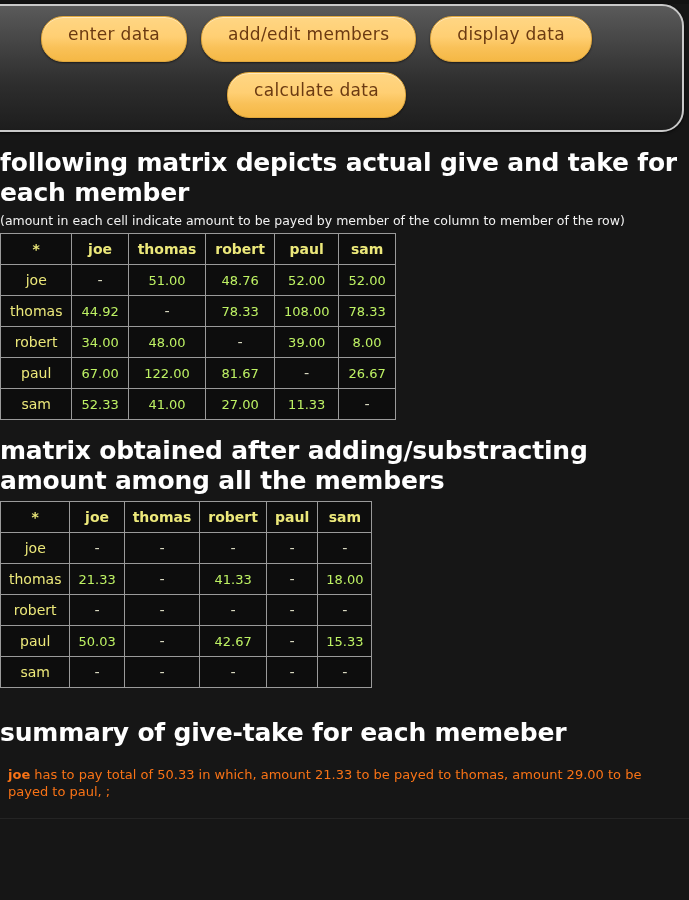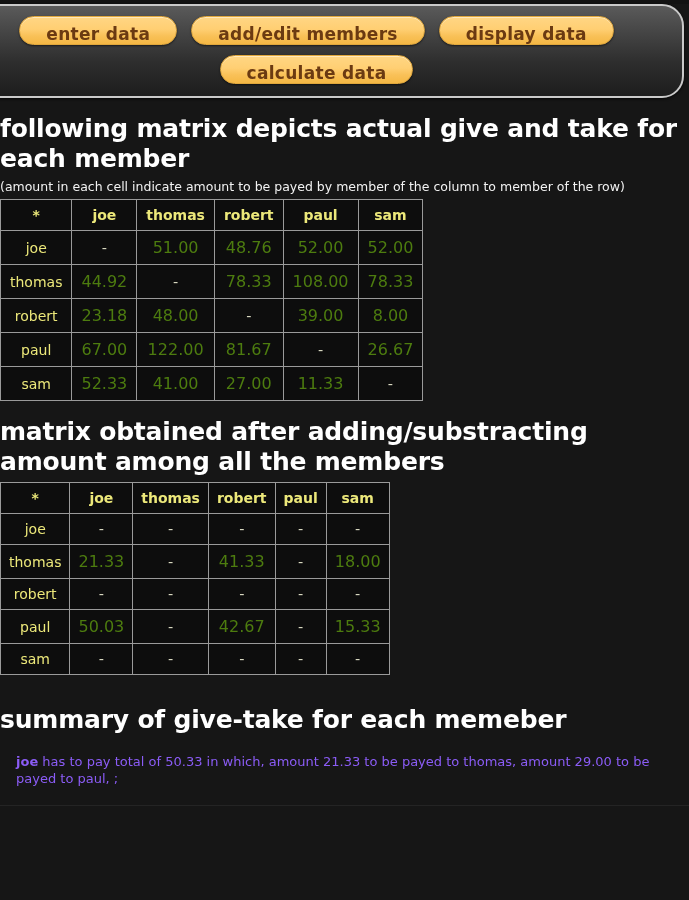--- a/index.html
+++ b/index.html
@@ -38,28 +38,28 @@
   .navrow {
     display: flex;
     justify-content: center;
     align-items: center;
     gap: 14px;
   }
   .navrow + .navrow { margin-top: 10px; }
 
   .btn {
     display: inline-block;
-    padding: 9px 26px 1px 26px;
+    padding: 9px 26px 18px 26px;
     border: 1px solid #e0a73c;
     border-radius: 22px;
     background: linear-gradient(to bottom, #ffd684 0%, #ffcf73 45%, #f9c158 70%, #f5b845 100%);
     color: #6b3a12;
     font-family: "DejaVu Sans", sans-serif;
     font-size: 17px;
-    font-weight: bold;
+    font-weight: normal;
     letter-spacing: 0.3px;
     line-height: 1;
     cursor: pointer;
     box-shadow: 0 1px 2px rgba(0,0,0,0.55), inset 0 1px 0 rgba(255,255,255,0.45);
     white-space: nowrap;
   }
 
   
   h2.section-title {
     margin: 16px 0 6px 0;
@@ -97,22 +97,22 @@
     color: #ece87a;
     font-size: 14px;
     font-weight: bold;
   }
   table.matrix td.rowhead {
     color: #ece87a;
     font-size: 14px;
     font-weight: normal;
   }
   table.matrix td.val {
-    color: #4d7c0f;
-    font-size: 16px;
+    color: #bef264;
+    font-size: 13px;
     font-weight: normal;
   }
   table.matrix td.dash {
     color: #d8d8c0;
     font-size: 14.5px;
   }
 
   
   #matrix-actual th, #matrix-actual td { padding: 7px 9px; height: 16px; }
   #matrix-actual .c0 { min-width: 44px; }
@@ -128,24 +128,24 @@
   #matrix-settled .c1 { min-width: 36px; }
   #matrix-settled .c2 { min-width: 50px; }
   #matrix-settled .c3 { min-width: 46px; }
   #matrix-settled .c4 { min-width: 26px; }
   #matrix-settled .c5 { min-width: 28px; }
 
   
   #summary-title { margin-top: 30px; margin-bottom: 18px; }
   .summary-list { padding: 0 14px 0 56px; }
   .summary-line {
-    color: #8b5cf6;
+    color: #f97316;
     font-size: 13px;
     line-height: 1.33;
-    margin: 0 0 3px 16px;
+    margin: 0 0 3px 8px;
   }
   .summary-line b { font-weight: bold; }
 
   .bottom-rule {
     margin: 18px 0 0 0;
     height: 1px;
     background: #242424;
   }
 </style>
 </head>
@@ -191,21 +191,21 @@
         <tr>
           <td class="rowhead c0">thomas</td>
           <td class="val  c1">44.92</td>
           <td class="dash c2">-</td>
           <td class="val  c3">78.33</td>
           <td class="val  c4">108.00</td>
           <td class="val  c5">78.33</td>
         </tr>
         <tr>
           <td class="rowhead c0">robert</td>
-          <td class="val  c1">23.18</td>
+          <td class="val  c1">34.00</td>
           <td class="val  c2">48.00</td>
           <td class="dash c3">-</td>
           <td class="val  c4">39.00</td>
           <td class="val  c5">8.00</td>
         </tr>
         <tr>
           <td class="rowhead c0">paul</td>
           <td class="val  c1">67.00</td>
           <td class="val  c2">122.00</td>
           <td class="val  c3">81.67</td>

